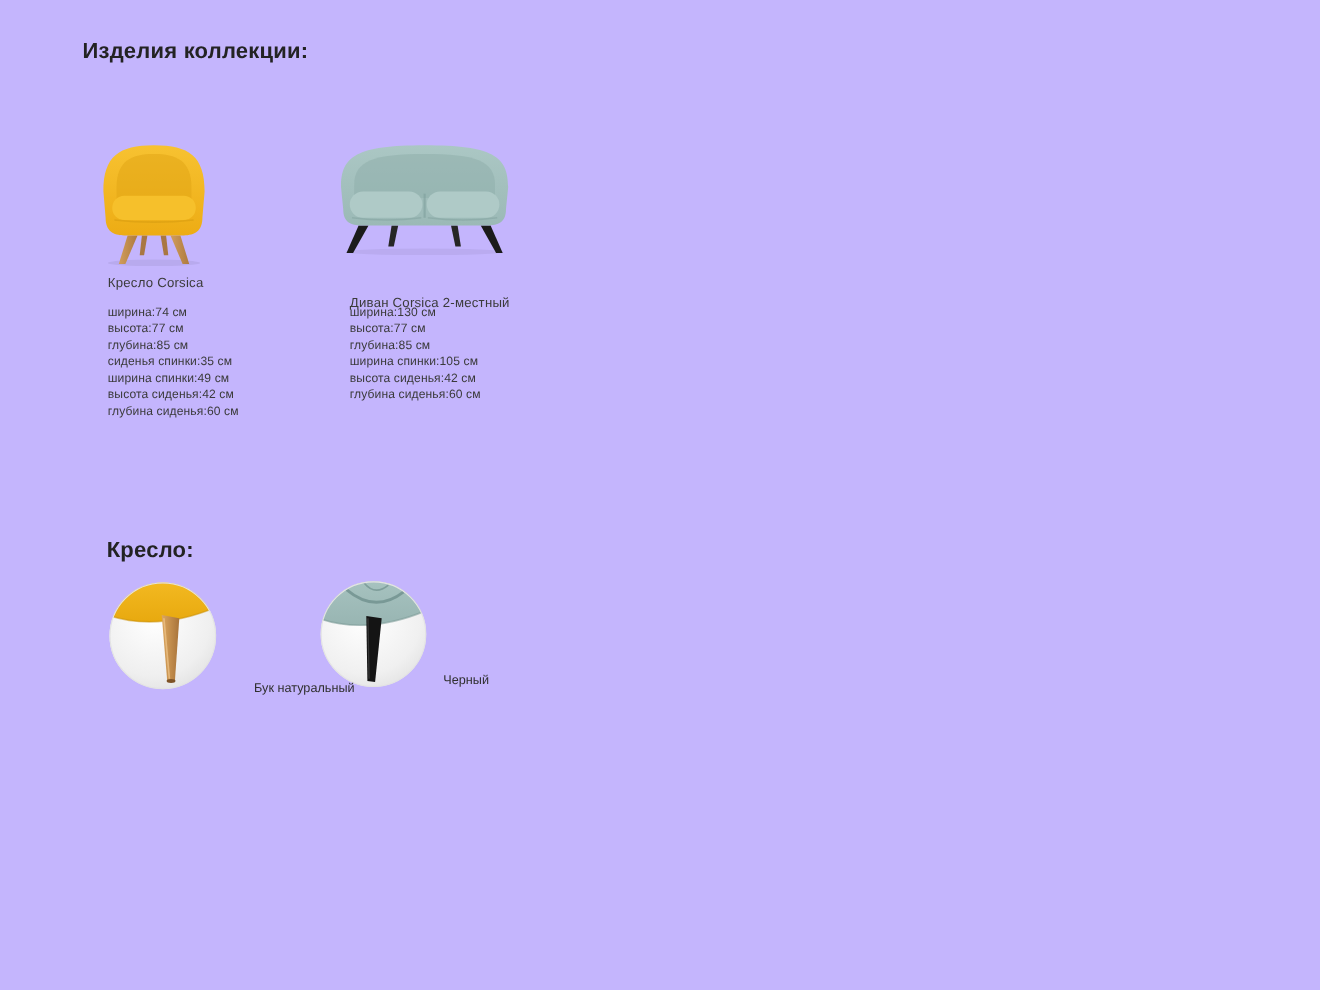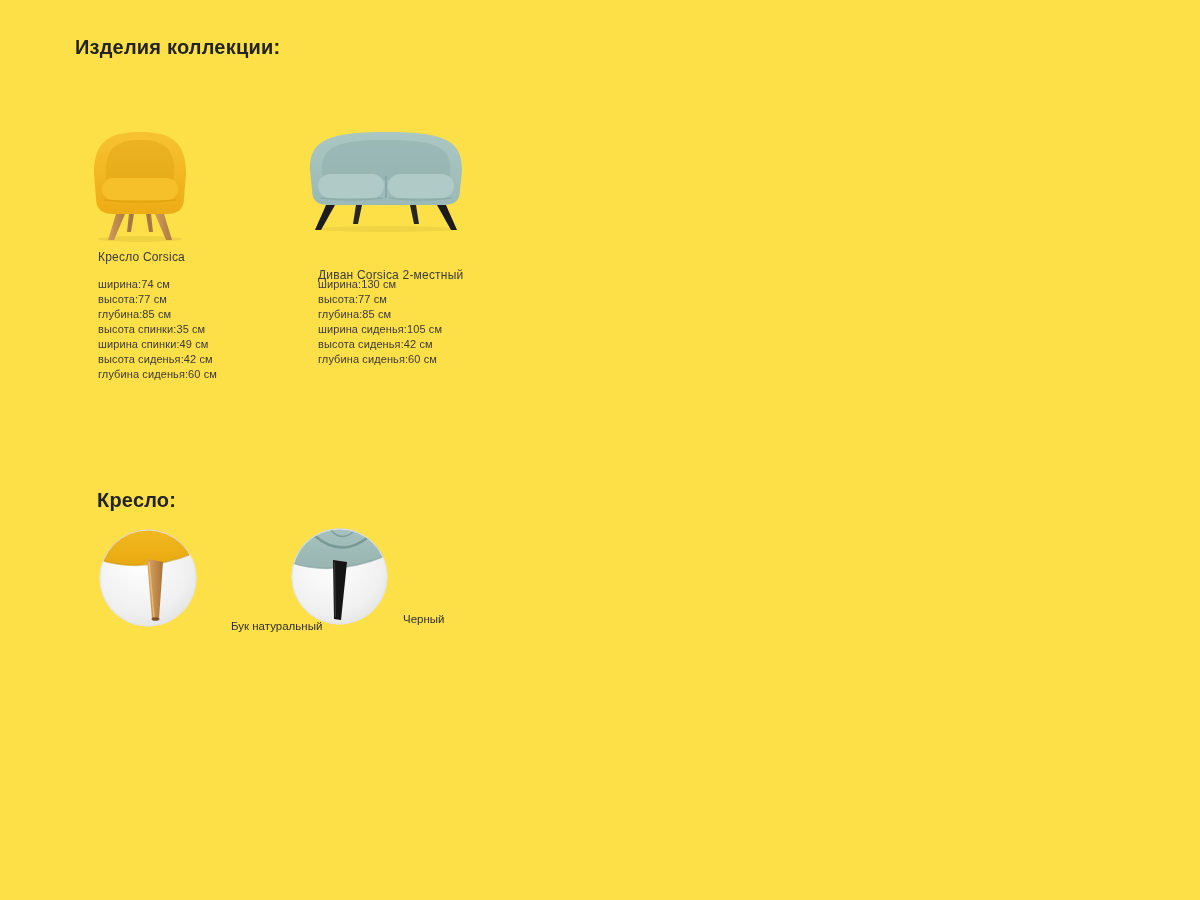--- a/index.html
+++ b/index.html
@@ -1,20 +1,20 @@
 <!DOCTYPE html>
 <html><head>
 <meta charset="utf-8">
 <style>
   * { margin:0; padding:0; box-sizing:border-box; }
   html,body { background:#ffffff; }
   body { font-family:"Liberation Sans", sans-serif; }
   .page {
     position:relative; width:1200px; height:900px;
-    background:#fde047; overflow:hidden;
+    background:#c4b5fd; overflow:hidden;
   }
   .section-heading {
     position:absolute; font-size:20px; font-weight:bold;
     color:#232323; letter-spacing:0.2px;
   }
   #collection-heading { left:75px; top:36px; }
   #legs-heading { left:97px; top:489px; }
 
   .product-photo { position:absolute; }
   #chair-photo { left:88px; top:122px; width:104px; height:120px; }
@@ -92,31 +92,31 @@
     </svg>
   </div>
 
   <div class="product-title" id="product-title-0">Кресло Corsica</div>
   <div class="product-title" id="product-title-1">Диван Corsica 2-местный</div>
 
   <div class="spec-list" id="spec-list-0">
     <div>ширина:74 см</div>
     <div>высота:77 см</div>
     <div>глубина:85 см</div>
-    <div>высота спинки:35 см</div>
+    <div>сиденья спинки:35 см</div>
     <div>ширина спинки:49 см</div>
     <div>высота сиденья:42 см</div>
     <div>глубина сиденья:60 см</div>
   </div>
 
   <div class="spec-list" id="spec-list-1">
     <div>ширина:130 см</div>
     <div>высота:77 см</div>
     <div>глубина:85 см</div>
-    <div>ширина сиденья:105 см</div>
+    <div>ширина спинки:105 см</div>
     <div>высота сиденья:42 см</div>
     <div>глубина сиденья:60 см</div>
   </div>
 
   <div class="section-heading" id="legs-heading">Кресло:</div>
 
   <div class="leg-swatch" id="leg-swatch-0">
     <svg width="98" height="98" viewBox="0 0 98 98">
       <defs>
         <radialGradient id="circBg1" cx="0.42" cy="0.35" r="0.75">

